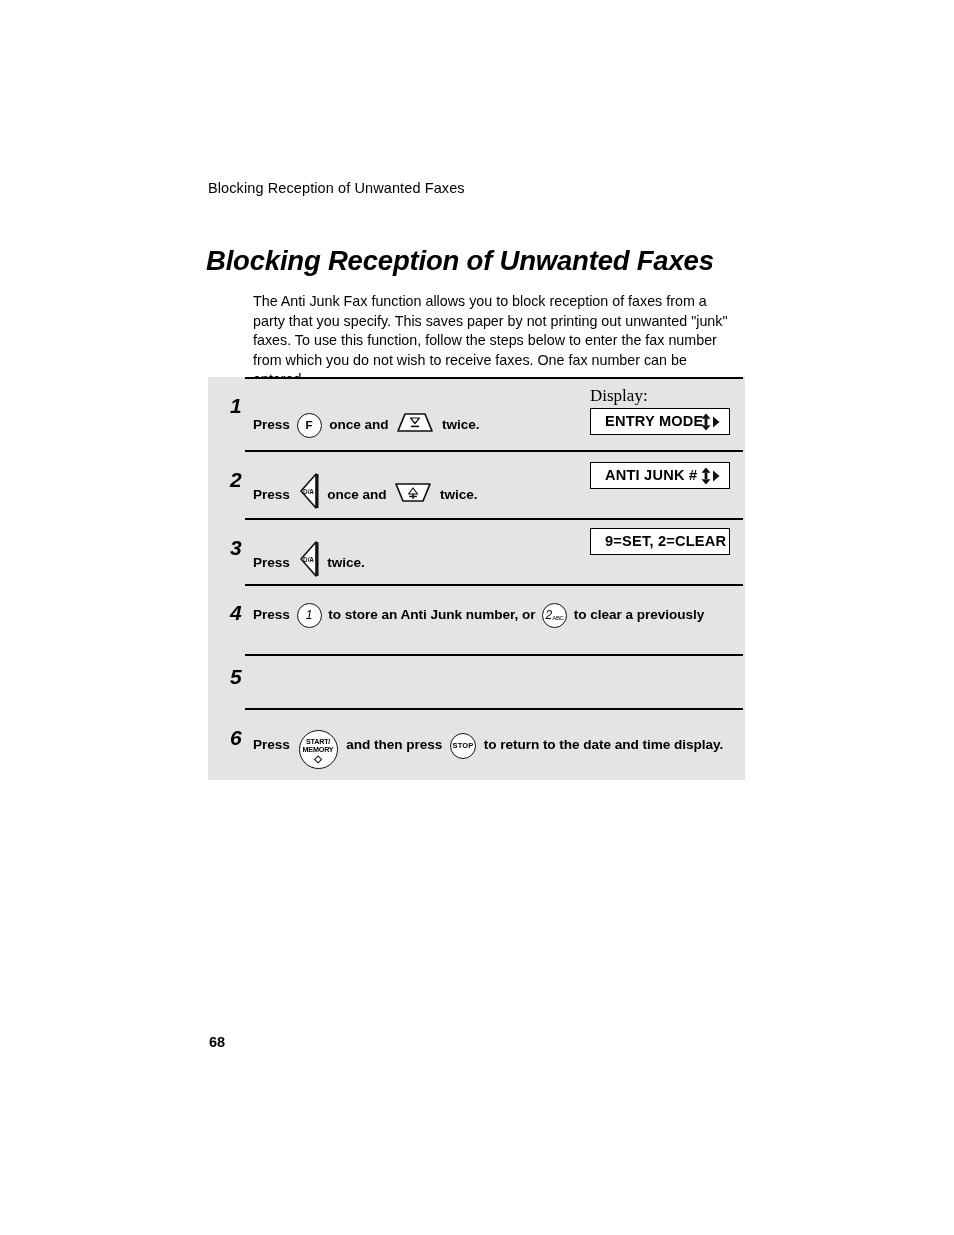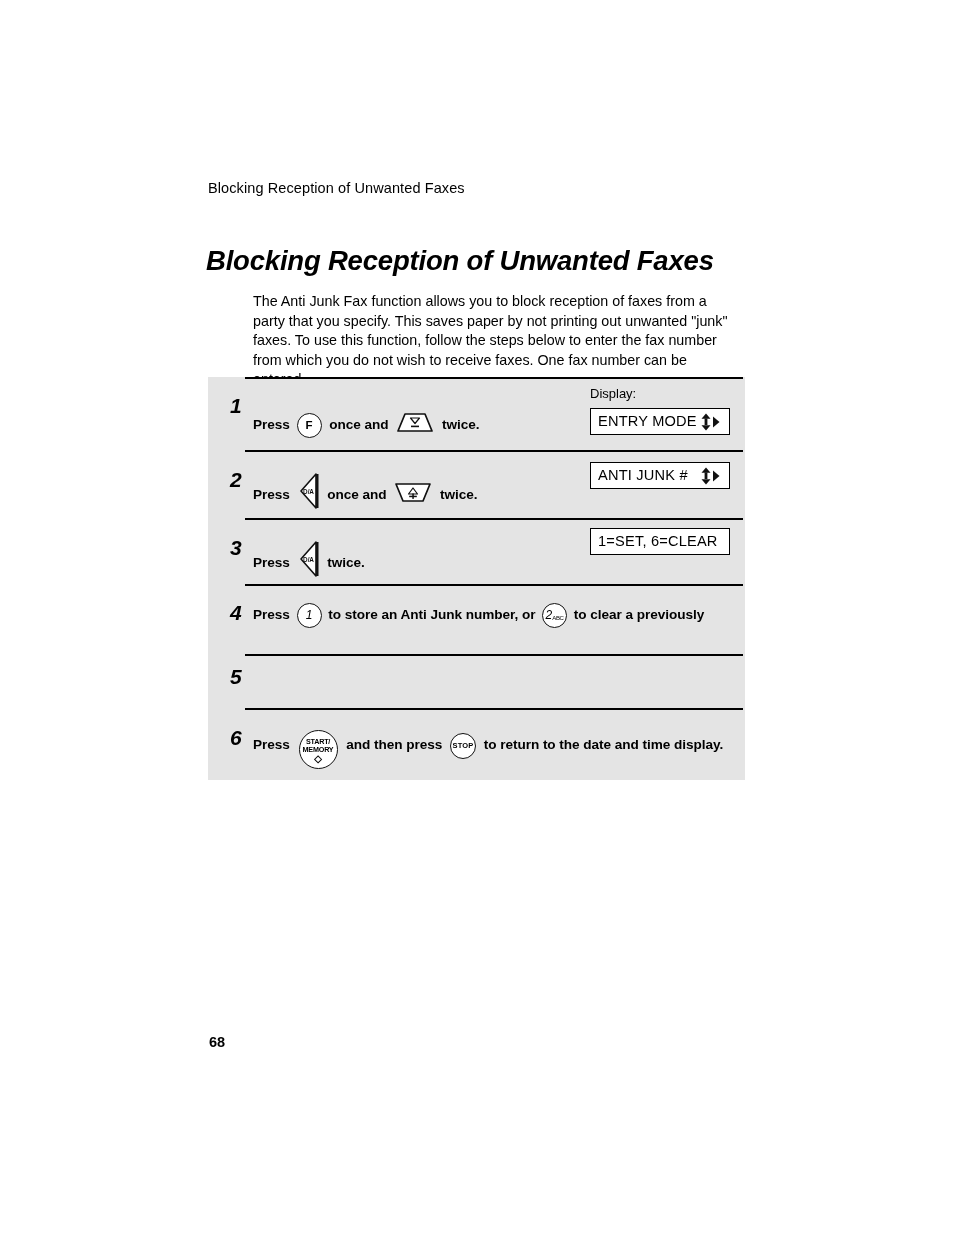--- a/index.html
+++ b/index.html
@@ -161,36 +161,38 @@
   }
 
   
   .svg-icon { display:inline-block; vertical-align: middle; }
 
   
   .display-label {
     position: absolute;
     left: 590px;
     top: 386px;
-    font-size: 13px;
+    font-size: 17px;
+    font-family: Liberation Serif, serif;
   }
   .display-box {
     position: absolute;
     box-sizing: border-box;
     border: 1.6px solid #000;
     background: #fff;
     height: 27px;
     font-size: 14.6px;
     line-height: 24px;
     letter-spacing: 0.2px;
   }
   .display-box .txt {
     position: absolute;
-    left: 7px;
+    left: 14px;
     top: 0;
+    font-weight: bold;
   }
   .display-box .arrows {
     position: absolute;
     right: 9px;
     top: 3px;
   }
 
   
   .page-number {
     position: absolute;
@@ -351,16 +353,16 @@
     <svg width="20" height="20" viewBox="0 0 20 20">
       <polygon points="6,1.5 10.5,6.8 1.5,6.8" fill="#111111"></polygon>
       <rect x="4.6" y="6.4" width="2.8" height="6.6" fill="#111111"></rect>
       <polygon points="6,18.5 10.5,13.2 1.5,13.2" fill="#111111"></polygon>
       <polygon points="13,4.5 19.5,10 13,15.5" fill="#111111"></polygon>
     </svg>
   </span>
 </div>
 
 <div class="display-box" style="left:590px; top:528px; width:140px;">
-  <span class="txt">1=SET, 6=CLEAR</span>
+  <span class="txt">9=SET, 2=CLEAR</span>
 </div>
 
 <div class="page-number">68</div>
 
 </body></html>

